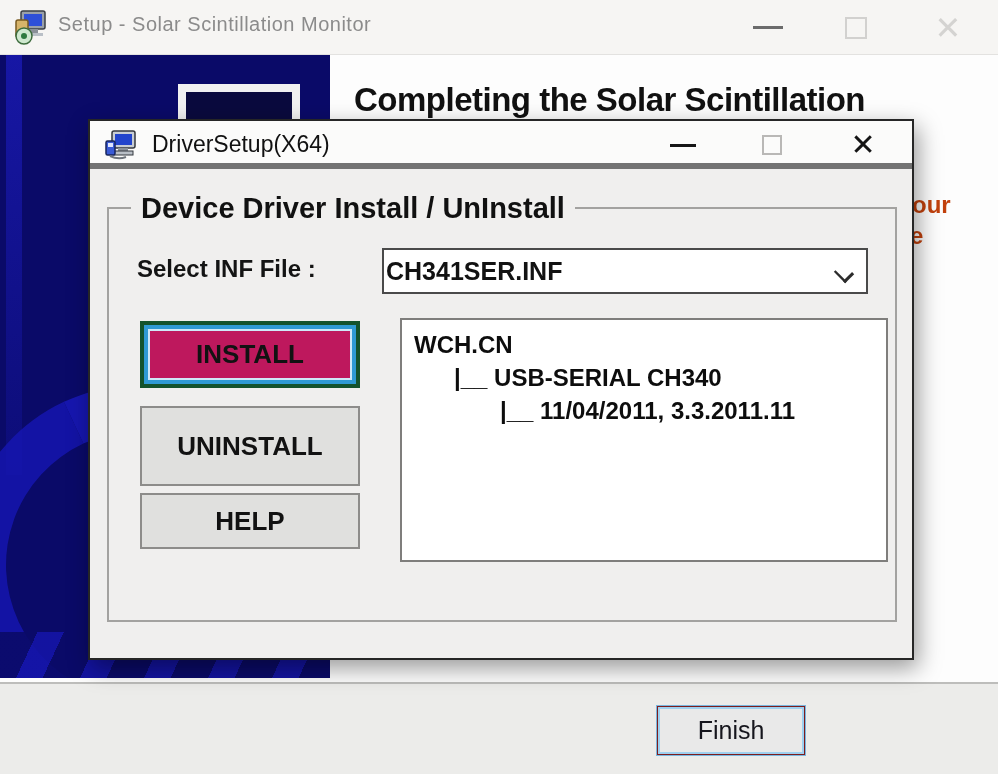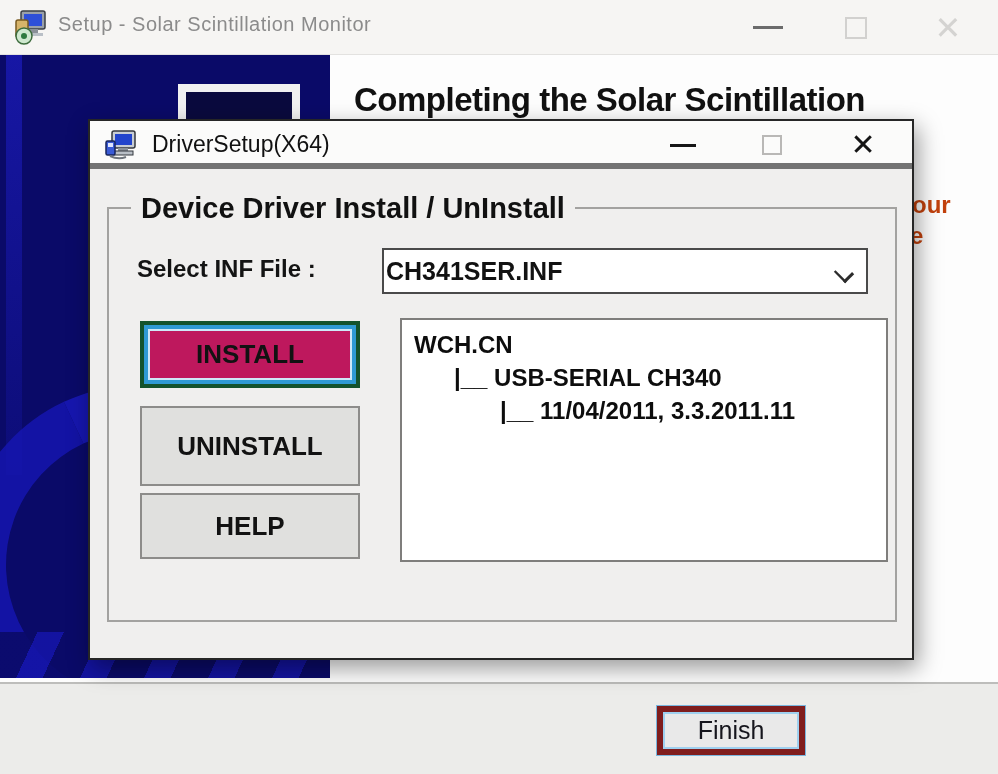--- a/index.html
+++ b/index.html
@@ -50,21 +50,21 @@
   }
   .frag { position: absolute; font-size: 24px; font-weight: bold; color: #c2410c; }
   .frag-a { left: 912px; top: 136px; }
   .frag-b { left: 910px; top: 167px; }
 
   
   .main-divider { position: absolute; left: 0; top: 682px; width: 998px; height: 2px; background: #bdbdbb; }
   .main-footer { position: absolute; left: 0; top: 684px; width: 998px; height: 90px; background: #ececea; }
   .finish-button {
     position: absolute; left: 657px; top: 22px; width: 148px; height: 49px;
-    background: #e9e9e9; border: 6px solid #7f1d1d;
+    background: #e9e9e9; border: 1px solid #7f1d1d;
     box-shadow: inset 0 0 0 2px #9fd0ef, 0 0 0 1px #79b6de;
     font-family: "Liberation Sans", sans-serif; font-size: 25px; color: #16161d;
     display: flex; align-items: center; justify-content: center; cursor: pointer;
   }
 
   
   .dialog {
     position: absolute; left: 88px; top: 119px; width: 826px; height: 541px;
     background: #f0efee; border: 2px solid #262626;
     box-shadow: 4px 8px 22px rgba(0,0,0,0.40);
@@ -108,21 +108,21 @@
     font-family: "Liberation Sans", sans-serif; font-size: 26px; font-weight: bold; color: #121212;
     display: flex; align-items: center; justify-content: center; cursor: pointer;
   }
   .btn-install {
     top: 112px;
     border: 4px solid #14532d;
     box-shadow: inset 0 0 0 4px #2f9ad4, inset 0 0 0 6px #cfe9f8;
     background: #be185d;
   }
   .btn-uninstall { top: 197px; height: 80px; }
-  .btn-help { top: 284px; height: 66px; }
+  .btn-help { top: 284px; height: 56px; }
 
   .tree-box {
     position: absolute; left: 271px; top: 109px; width: 488px; height: 244px;
     background: #ffffff; border: 2px solid #7f7e7c;
     padding: 8px 0 0 12px; overflow: hidden; margin-left: 20px;
   }
   .tree-line { font-size: 24px; font-weight: bold; color: #0d0d0d; line-height: 33px; white-space: pre; }
   .ind-0 { padding-left: 0; }
   .ind-1 { padding-left: 40px; }
   .ind-2 { padding-left: 86px; }

